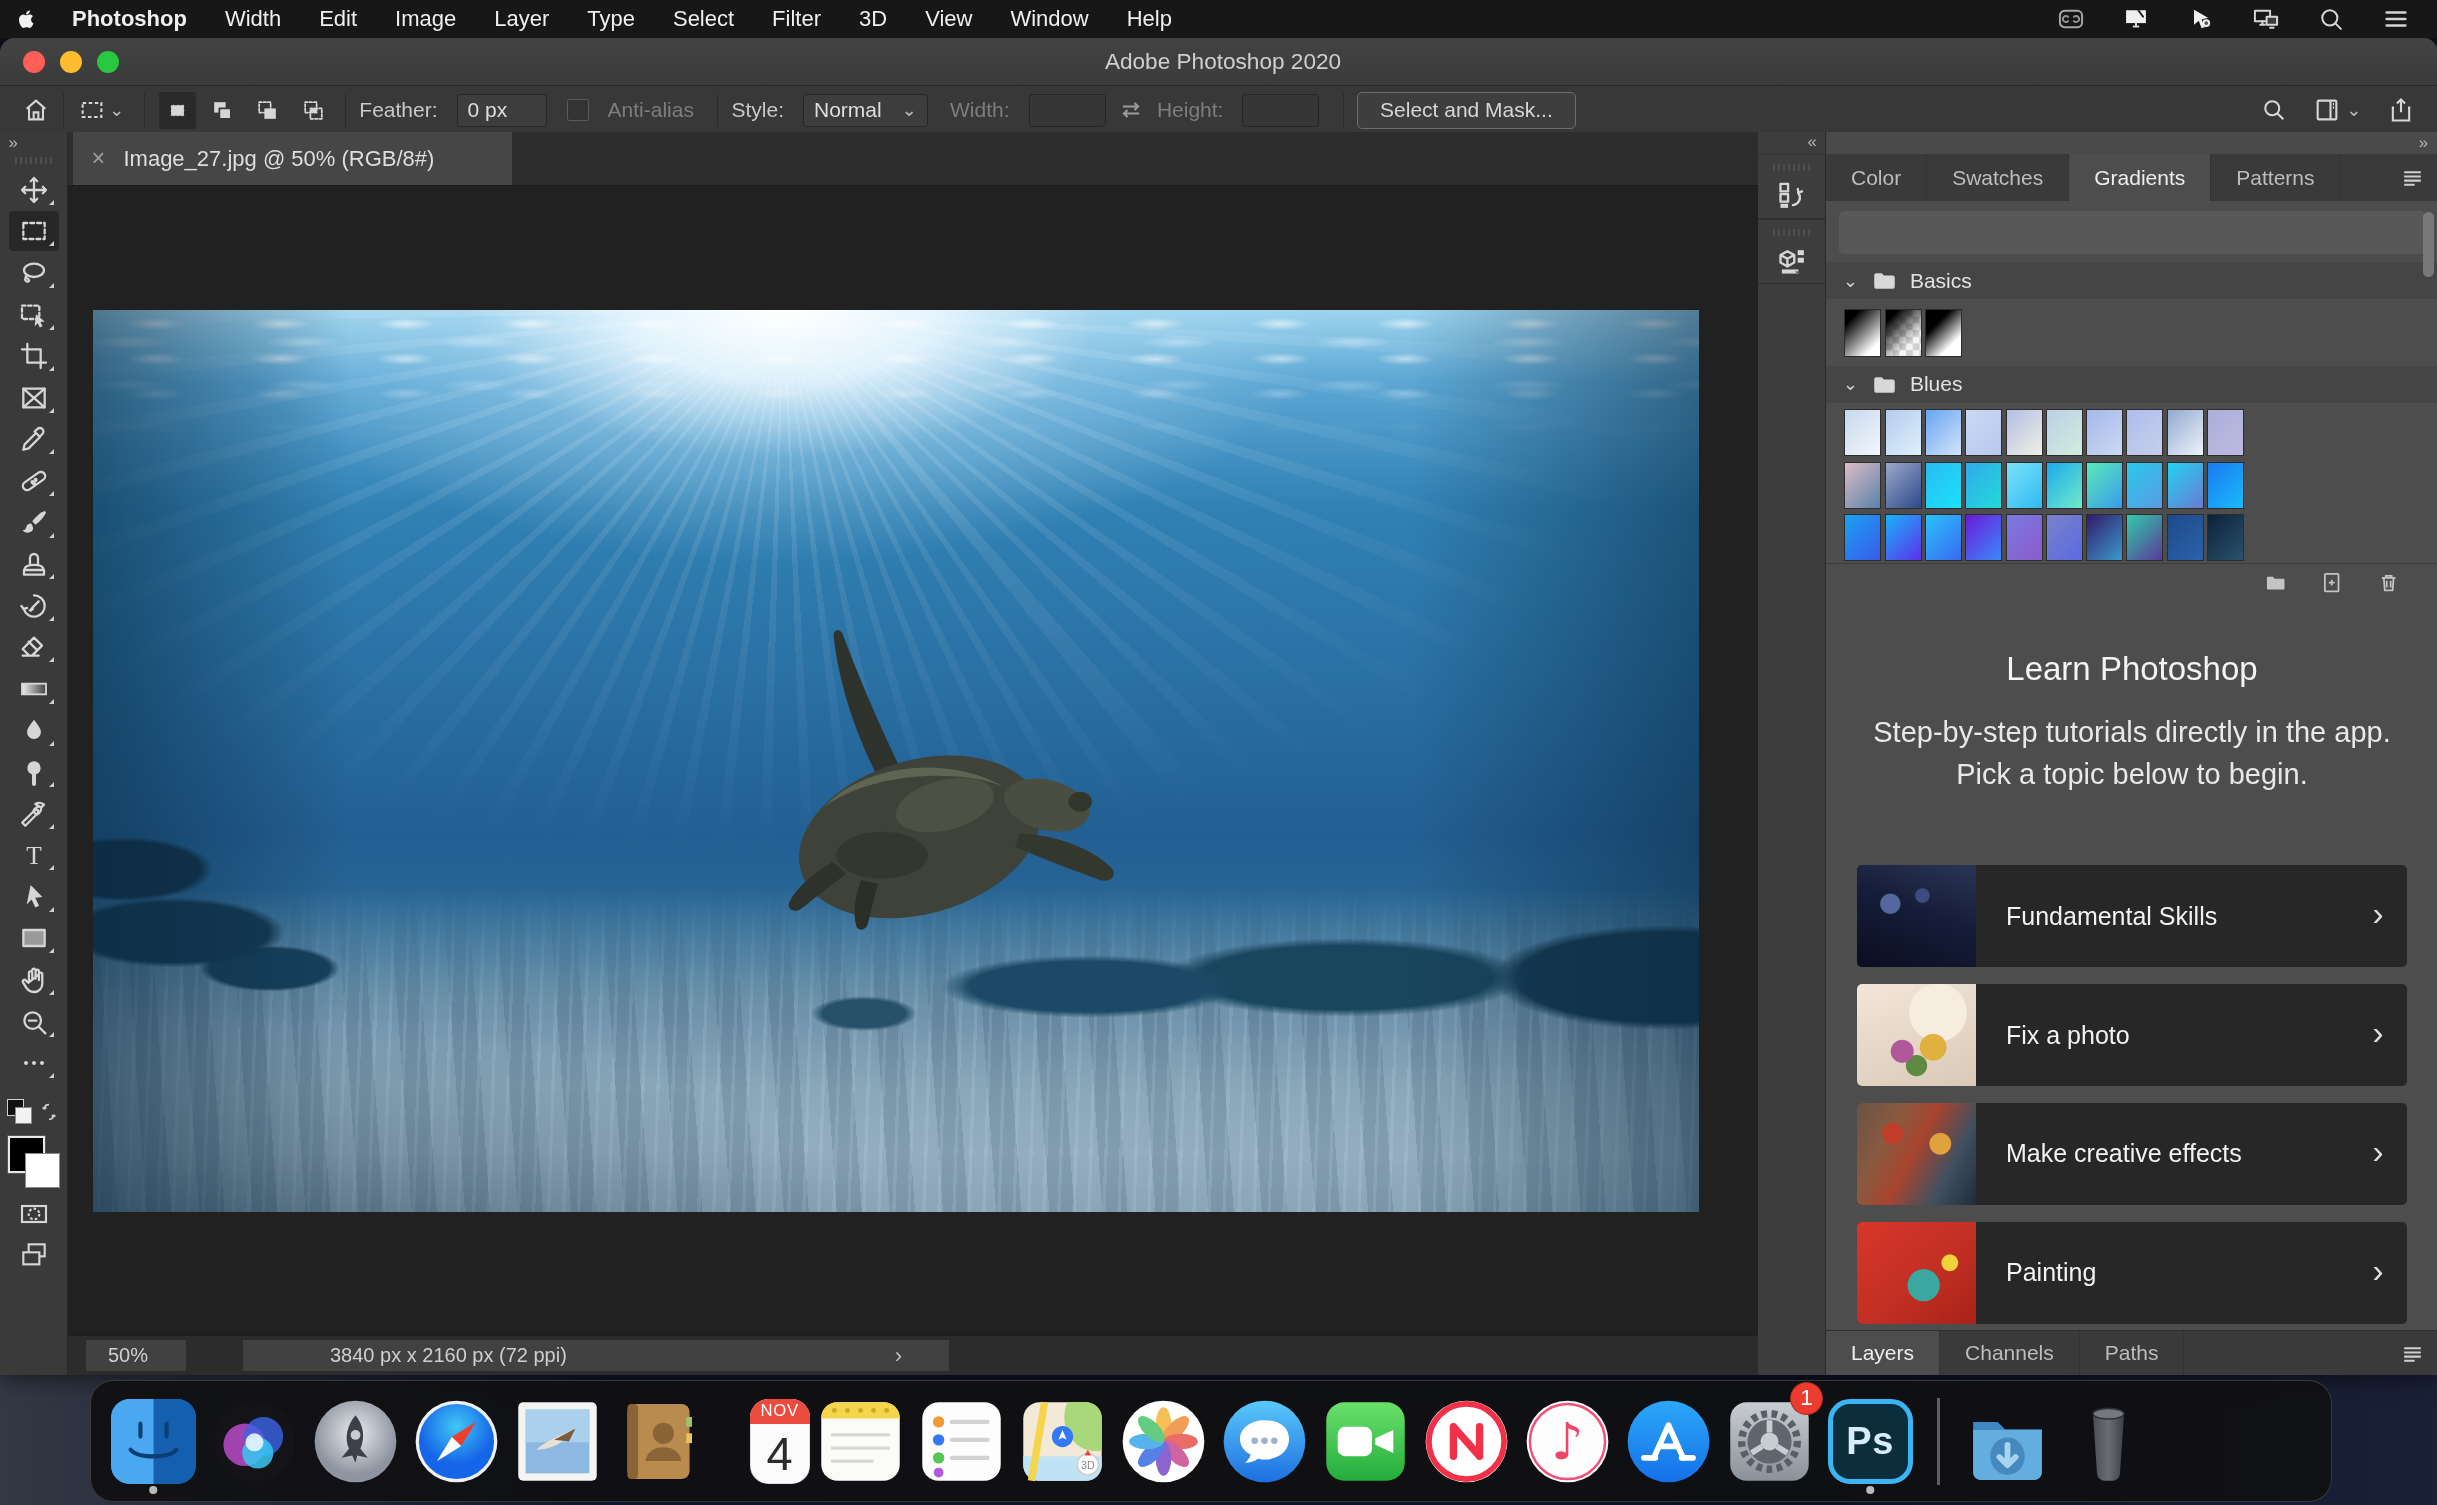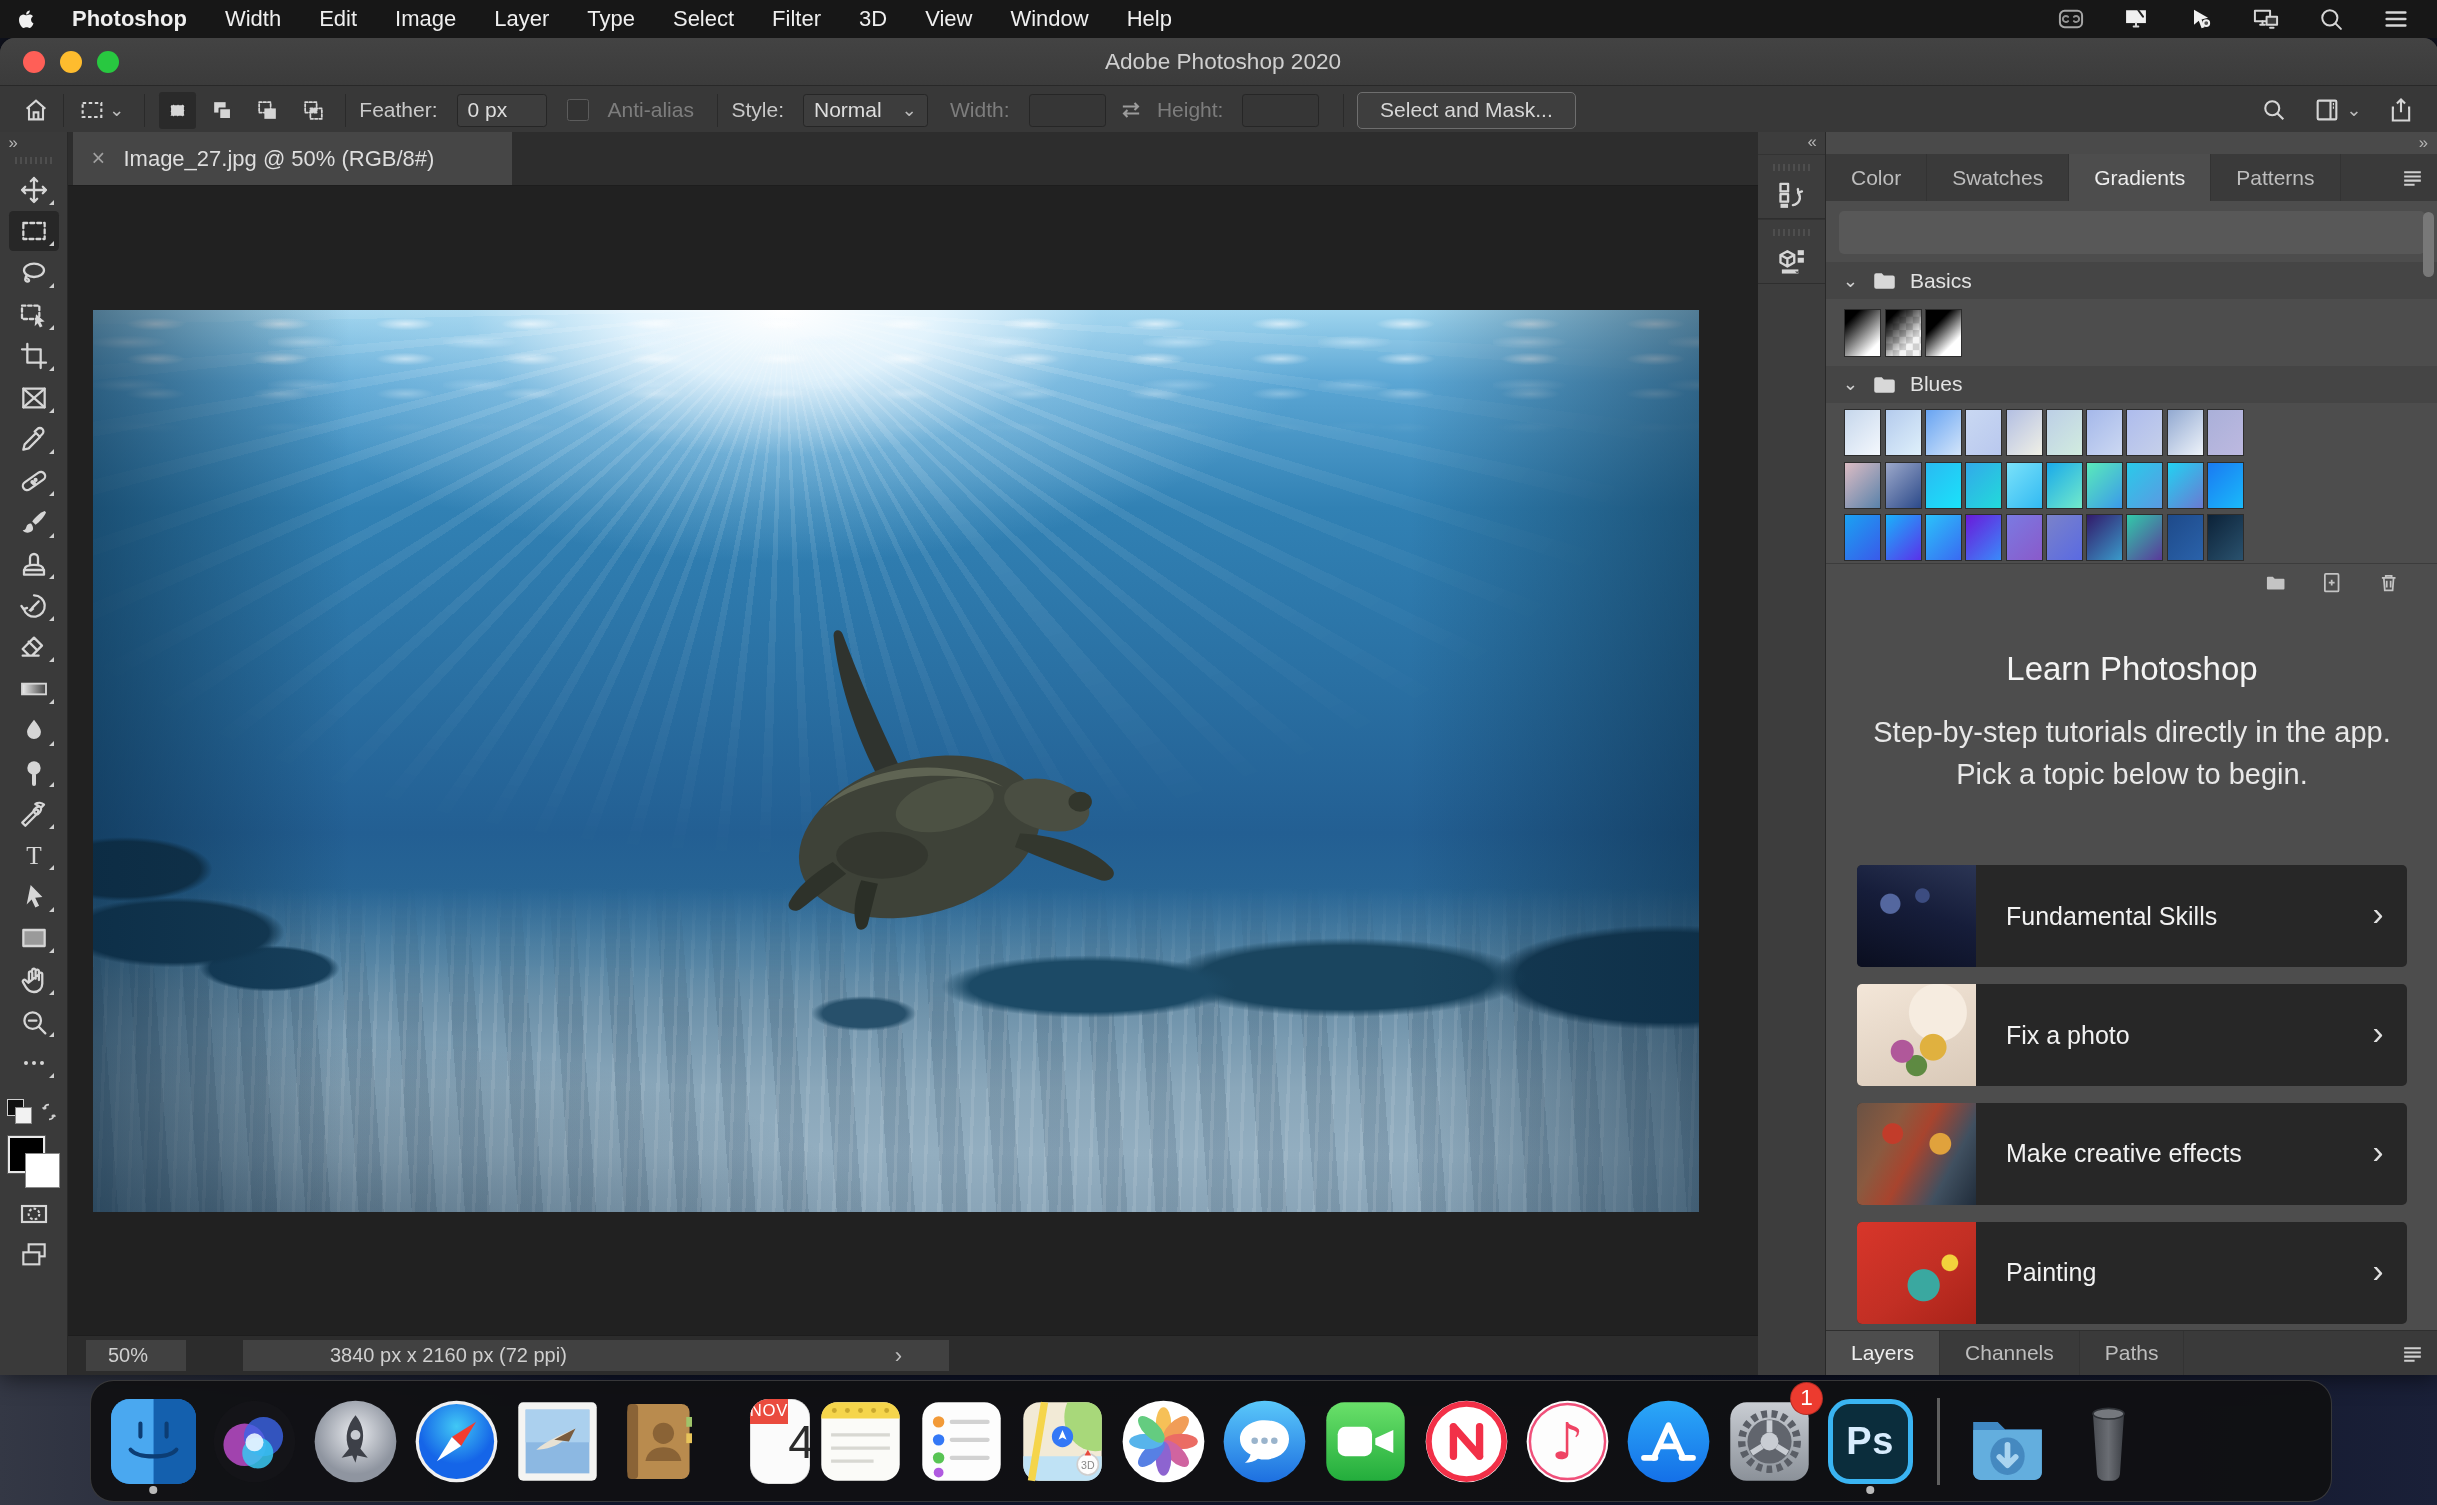--- a/index.html
+++ b/index.html
@@ -120,21 +120,21 @@
   
   .desktop{position:absolute;left:0;right:0;top:1374px;height:131px;background:linear-gradient(90deg,#343845,#10152b 25%,#0d1124 75%,#1a2038);}
   .dock{position:absolute;left:90px;top:1380px;width:2242px;height:122px;background:rgba(16,16,18,.93);border:1.7px solid rgba(90,90,90,.55);border-radius:23.4px;box-sizing:border-box;display:flex;align-items:center;padding:0 11.7px;z-index:60;}
   .dock-item{width:101px;height:109px;position:relative;display:flex;align-items:center;justify-content:center;flex:none;}
   .di{width:85px;height:85px;position:relative;}
   .di svg{width:85px;height:85px;}
   .dock-sep{width:2.5px;height:87px;background:#5f5f5f;margin:0 16.7px;flex:none;}
   .run-dot{position:absolute;bottom:1.7px;left:50%;transform:translateX(-50%);width:7.5px;height:7.5px;border-radius:50%;background:#b9b9b9;}
   .badge{position:absolute;top:-5px;right:-3.3px;min-width:33px;height:33px;border-radius:16.7px;background:#ec3b2f;color:#fff;font-size:22.6px;display:flex;align-items:center;justify-content:center;border:1.7px solid rgba(0,0,0,.25);box-sizing:border-box;}
   .ps-tile{width:85px;height:85px;background:#0b2d3c;border:5px solid #3ab4f2;border-radius:22px;box-sizing:border-box;display:flex;align-items:center;justify-content:center;color:#d8ecfd;font-size:38px;font-weight:bold;letter-spacing:0.8px;}
-  .cal-tile{width:102px;height:85px;background:#fbfbfb;border-radius:18.4px;overflow:hidden;display:flex;flex-direction:row;box-shadow:inset 0 0 0 0.8px rgba(0,0,0,.15);margin-left:41px;}
+  .cal-tile{width:102px;height:85px;background:#fbfbfb;border-radius:18.4px;overflow:hidden;display:flex;flex-direction:column;box-shadow:inset 0 0 0 0.8px rgba(0,0,0,.15);margin-left:41px;}
   .cal-top{height:25px;background:#ea4b3e;color:#fff;font-size:16.7px;display:flex;align-items:center;justify-content:center;letter-spacing:0.8px;}
   .cal-day{flex:1;display:flex;align-items:center;justify-content:center;font-size:47px;color:#2b2b2b;font-weight:300;}
 </style>
 </head>
 <body>
 
 <div class="menubar">
   <span class="apple">
     <svg viewBox="0 0 24 24" width="22" height="22">
         <path fill="#f0f0f0" d="M16.4 12.7c0-2.4 2-3.6 2.1-3.7-1.1-1.7-2.9-1.9-3.5-1.9-1.5-.2-2.9.9-3.7.9-.8 0-1.9-.9-3.2-.9-1.6 0-3.2 1-4 2.5-1.7 3-.4 7.4 1.2 9.8.8 1.2 1.8 2.5 3.1 2.4 1.2-.1 1.7-.8 3.2-.8s1.9.8 3.2.8c1.3 0 2.2-1.2 3-2.4.9-1.4 1.3-2.7 1.3-2.8-.1 0-2.6-1-2.7-3.9zM14 5.6c.7-.8 1.1-1.9 1-3-1 0-2.2.7-2.9 1.5-.6.7-1.2 1.9-1 3 1.1.1 2.2-.6 2.9-1.5z"></path>

